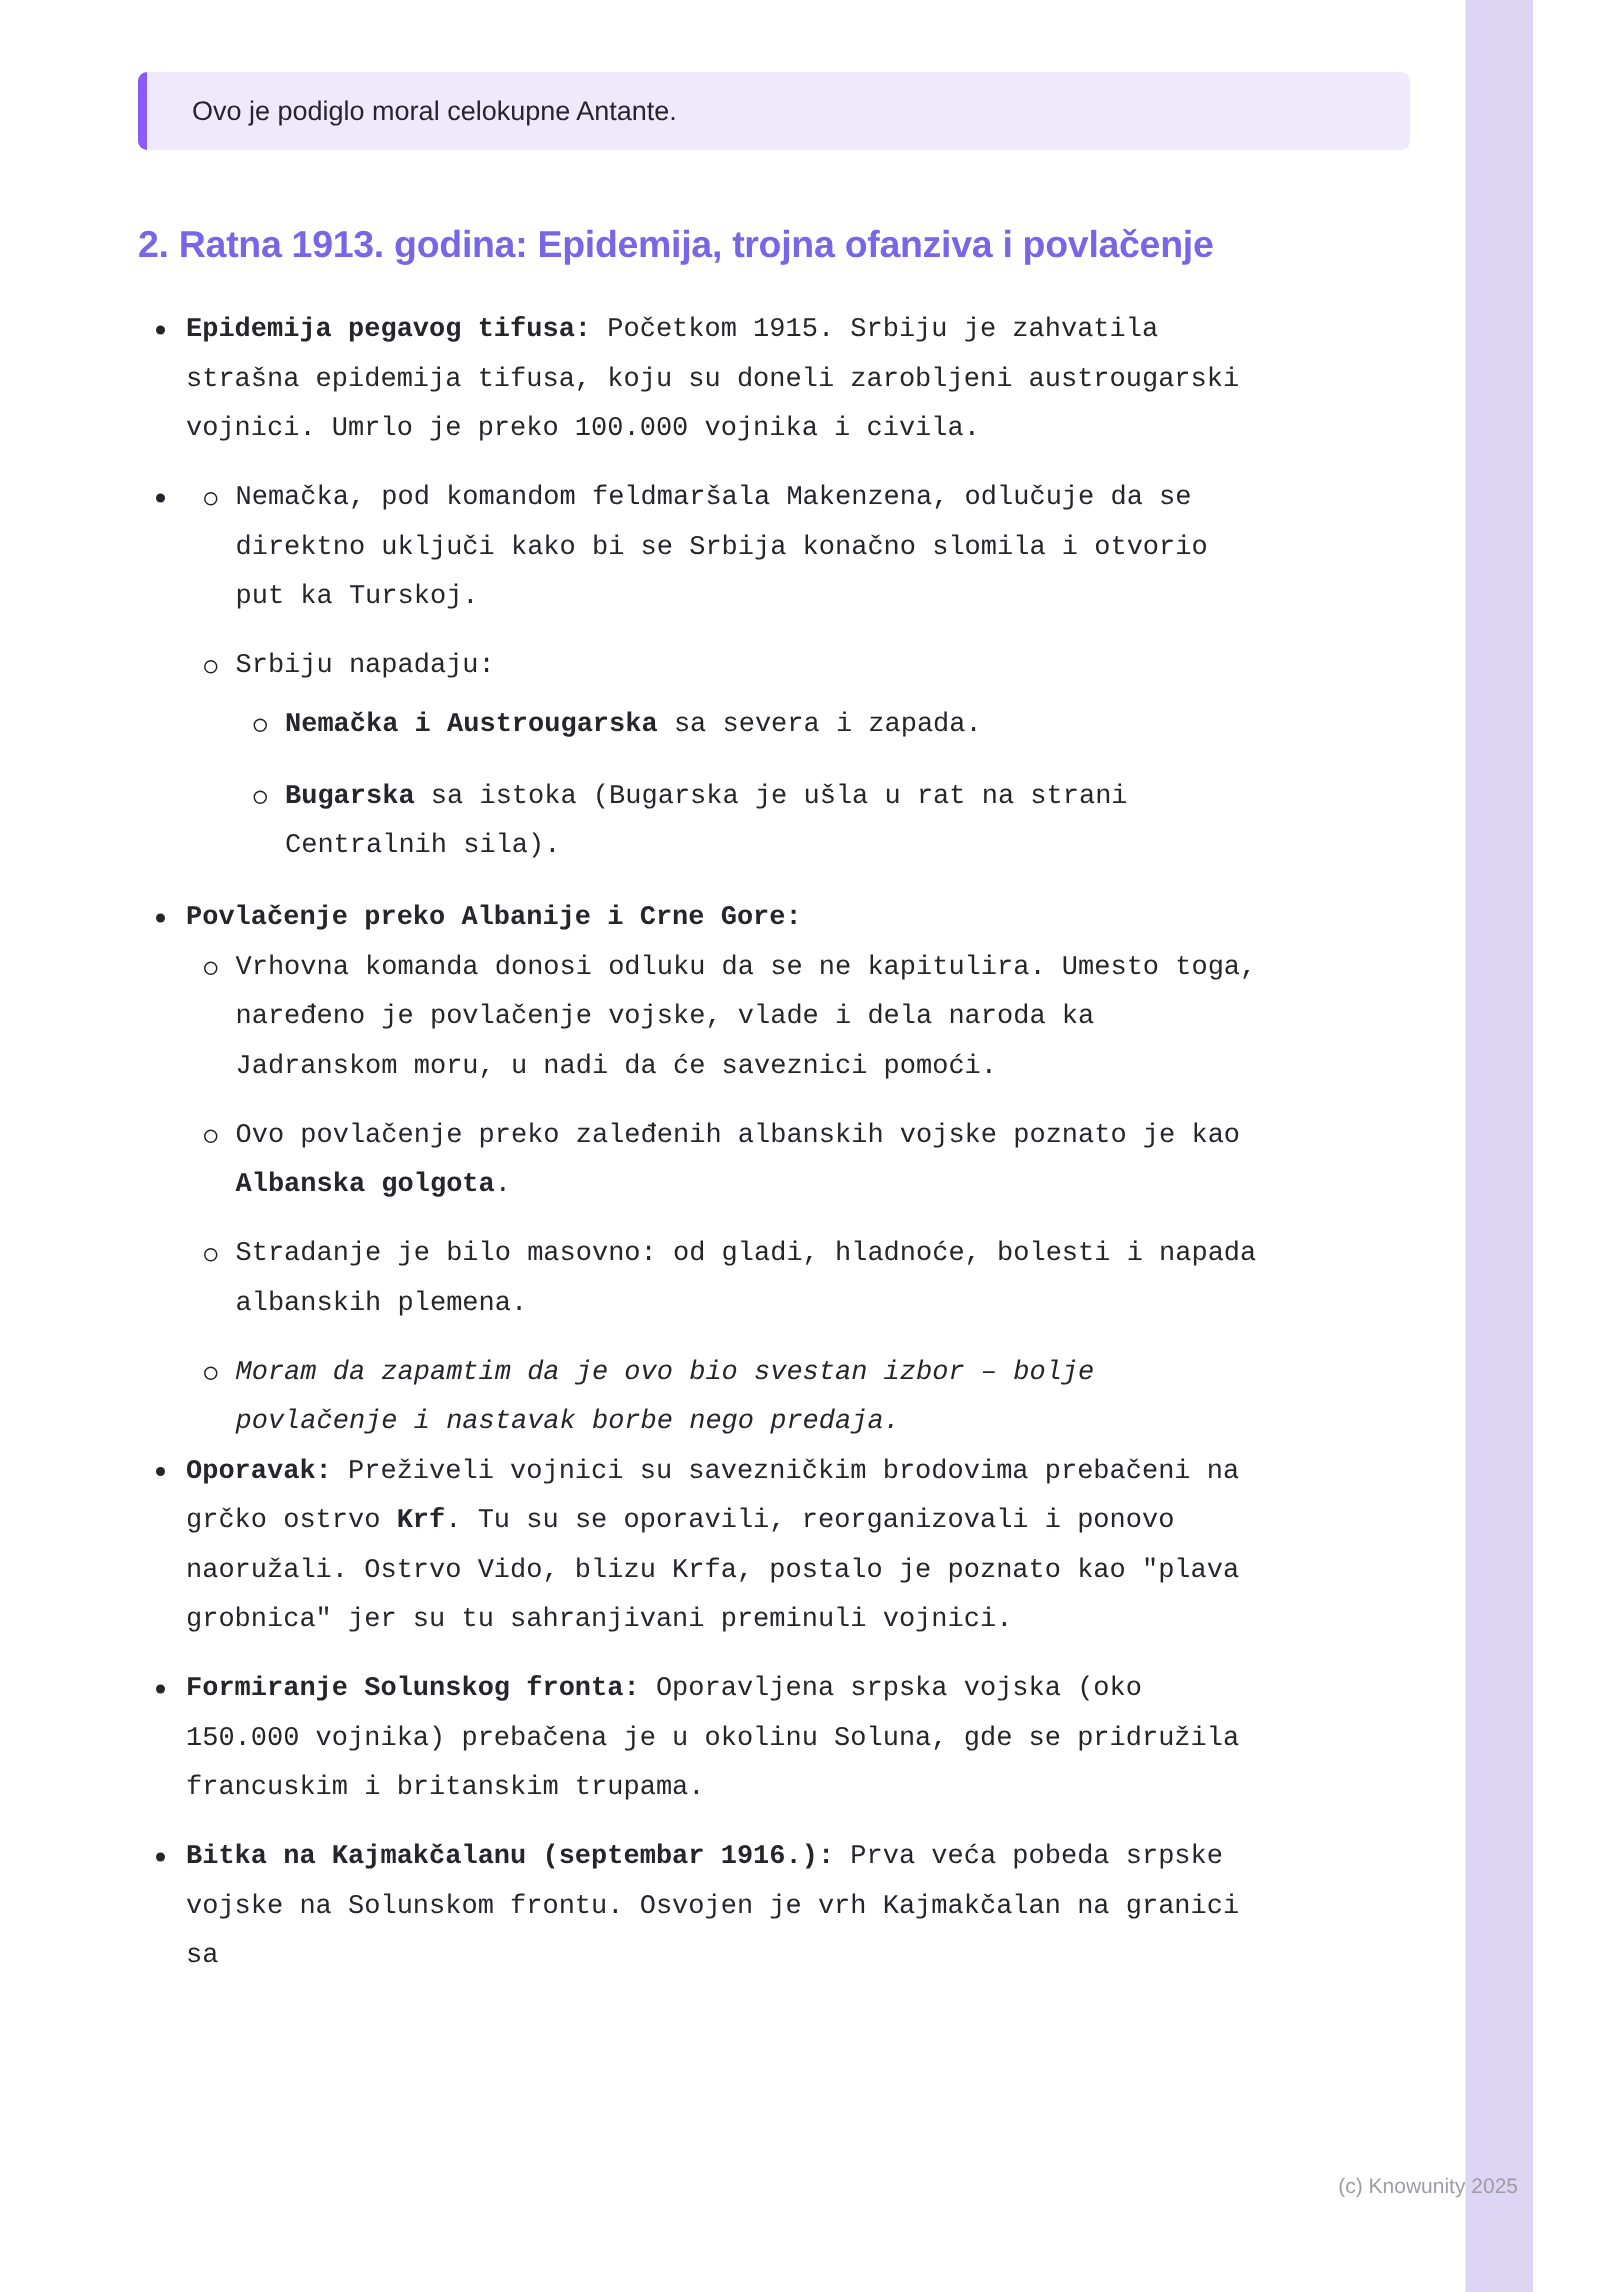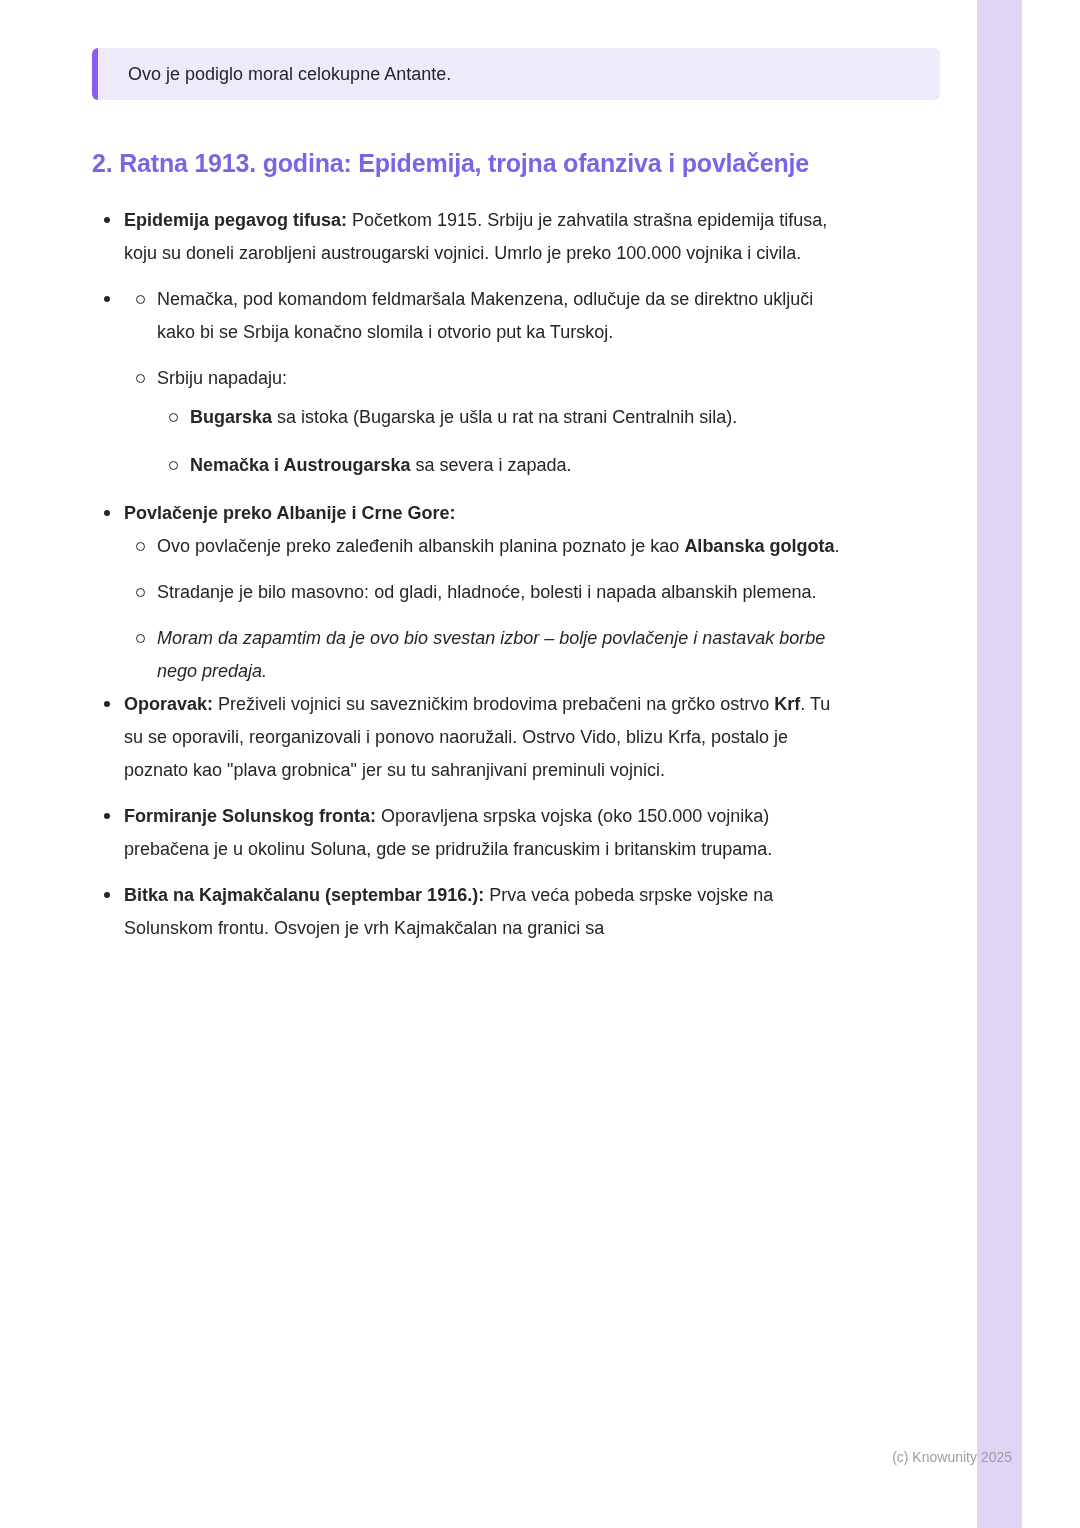--- a/index.html
+++ b/index.html
@@ -54,20 +54,21 @@
     line-height: 30px;
     font-weight: 700;
     color: var(--accent, #7767E6);
     letter-spacing: -0.2px;
   }
 
   ul.list {
     list-style: none;
     margin: 0;
     padding: 0 0 0 32px;
+    font-family: Liberation Mono, monospace;
   }
 
   ul.list ul.list {
     padding-left: 33px;
     margin-top: 0;
   }
 
   ul.l3 {
     margin-top: 6px !important;
   }
@@ -146,35 +147,38 @@
 
       <li class="li1">
         <ul class="list l2">
           <li class="li2">
             <p class="para"><span>Nemačka, pod komandom feldmaršala Makenzena, odlučuje da se direktno uključi kako bi se Srbija konačno slomila i otvorio put ka Turskoj.</span></p>
           </li>
           <li class="li2">
             <p class="para"><span>Srbiju napadaju:</span></p>
             <ul class="list l3">
               <li class="li3">
+                <p class="para"><span class="bold">Nemačka i Austrougarska</span><span> sa severa i zapada.</span></p>
+              </li>
+              <li class="li3">
                 <p class="para"><span class="bold">Bugarska</span><span> sa istoka (Bugarska je ušla u rat na strani Centralnih sila).</span></p>
               </li>
-              <li class="li3">
-                <p class="para"><span class="bold">Nemačka i Austrougarska</span><span> sa severa i zapada.</span></p>
-              </li>
             </ul>
           </li>
         </ul>
       </li>
 
       <li class="li1">
         <p class="para"><span class="bold">Povlačenje preko Albanije i Crne Gore:</span></p>
         <ul class="list l2">
           <li class="li2">
-            <p class="para"><span>Ovo povlačenje preko zaleđenih albanskih planina poznato je kao </span><span class="bold">Albanska golgota</span><span>.</span></p>
+            <p class="para"><span>Vrhovna komanda donosi odluku da se ne kapitulira. Umesto toga, naređeno je povlačenje vojske, vlade i dela naroda ka Jadranskom moru, u nadi da će saveznici pomoći.</span></p>
+          </li>
+          <li class="li2">
+            <p class="para"><span>Ovo povlačenje preko zaleđenih albanskih vojske poznato je kao </span><span class="bold">Albanska golgota</span><span>.</span></p>
           </li>
           <li class="li2">
             <p class="para"><span>Stradanje je bilo masovno: od gladi, hladnoće, bolesti i napada albanskih plemena.</span></p>
           </li>
           <li class="li2">
             <p class="para"><span class="italic">Moram da zapamtim da je ovo bio svestan izbor – bolje povlačenje i nastavak borbe nego predaja.</span></p>
           </li>
         </ul>
       </li>
 

